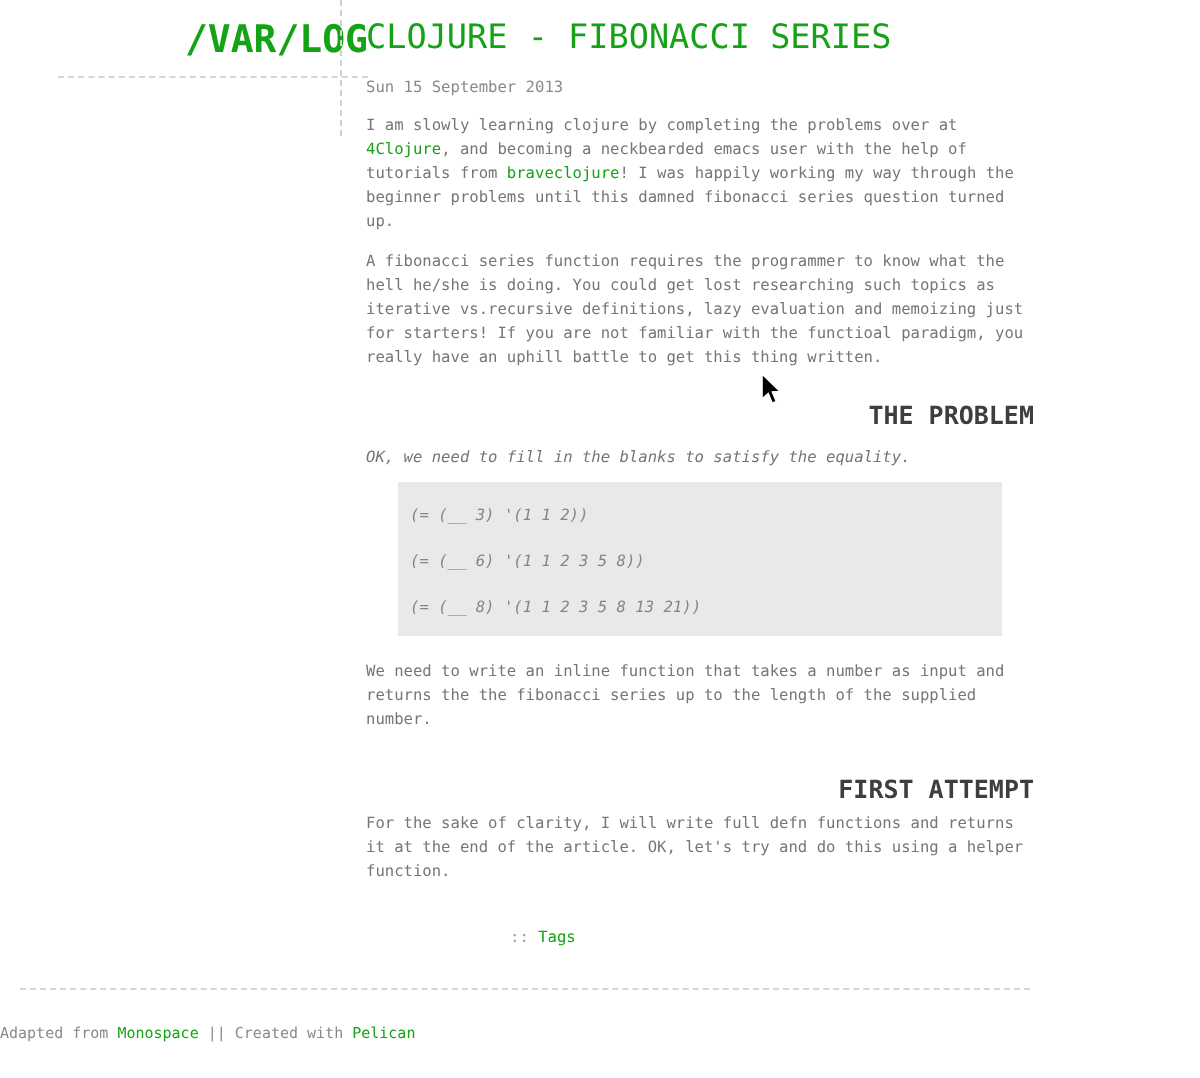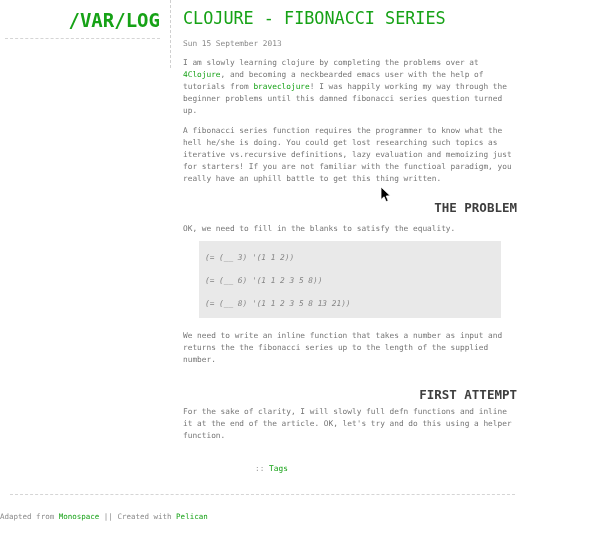--- a/index.html
+++ b/index.html
@@ -4,41 +4,41 @@
 <style>
   html,body{margin:0;padding:0;}
   body{
     width:600px;height:539px;position:relative;background:#ffffff;
     font-family:"DejaVu Sans Mono","Liberation Mono",monospace;
     overflow:hidden;
   }
   a{text-decoration:none;cursor:pointer;}
 
   
-  .sidebar{position:absolute;left:0;top:0;width:160px;text-align:right;}
+  .sidebar{position:absolute;left:0;top:0;width:160px;text-align:right;padding-left:24px;}
   .site-title{display:block;padding-top:9px;font-size:19px;font-weight:bold;color:#16a216;letter-spacing:0;}
   .sidebar-rule{border:none;border-top:1px dashed #d5d5d5;margin:7px 0 0 5px;height:0;}
   .tagline{margin-top:9px;font-size:7.8px;color:#8f8f8f;}
 
   .vdivider{position:absolute;left:170px;top:0;height:68px;width:0;border-left:1px dashed #d0d0d0;}
 
   
   .content{position:absolute;left:183px;top:0;width:334px;}
   .article-title{margin:9px 0 0 0;font-size:16.8px;line-height:18px;font-weight:normal;}
   .article-title a{color:#16a216;}
   .date{margin-top:12px;font-size:7.8px;color:#8a8a8a;}
   .content p{
     margin:8px 0 0 0;font-size:7.8px;line-height:12px;color:#767676;
     white-space:pre-line;
   }
   .content p:first-of-type{margin-top:9px;}
   .inline-link{color:#16a216;}
   h2.sec{margin:16px 0 0 0;font-size:12.5px;line-height:14px;font-weight:bold;color:#3e3e3e;text-align:right;}
   h2.sec.second{margin-top:22px;}
-  .p-tight{margin-top:8px;}
+  .p-tight{margin-top:8px;font-style:italic;}
   .codeblock{margin:6px 0 0 16px;width:290px;background:#e9e9e9;padding:12px 6px 9px 6px;}
   .codeline{font-size:7.8px;line-height:10px;font-style:italic;color:#858585;margin:0 0 13px 0;white-space:pre;}
   .codeline:last-child{margin-bottom:0;}
   .p-after-code{margin-top:12px !important;}
   .p-attempt{margin-top:4px !important;}
   .tags{margin:22px 0 0 72px;font-size:7.8px;color:#9a9a9a;}
   .tags a{color:#16a216;}
 
   
   .footer-rule{position:absolute;top:494px;left:10px;width:505px;height:0;border-top:1px dashed #d5d5d5;}
@@ -80,21 +80,21 @@
     <div class="codeline">(= (__ 3) '(1 1 2))</div>
     <div class="codeline">(= (__ 6) '(1 1 2 3 5 8))</div>
     <div class="codeline">(= (__ 8) '(1 1 2 3 5 8 13 21))</div>
   </div>
 
   <p class="p-after-code">We need to write an inline function that takes a number as input and
 returns the the fibonacci series up to the length of the supplied
 number.</p>
 
   <h2 class="sec second">FIRST ATTEMPT</h2>
-  <p class="p-attempt">For the sake of clarity, I will slowly full defn functions and inline
+  <p class="p-attempt">For the sake of clarity, I will write full defn functions and returns
 it at the end of the article. OK, let's try and do this using a helper
 function.</p>
 
   <div class="tags">
     <span>::</span>
     <a>Tags</a>
   </div>
 </div>
 
 <div class="footer-rule"></div>

